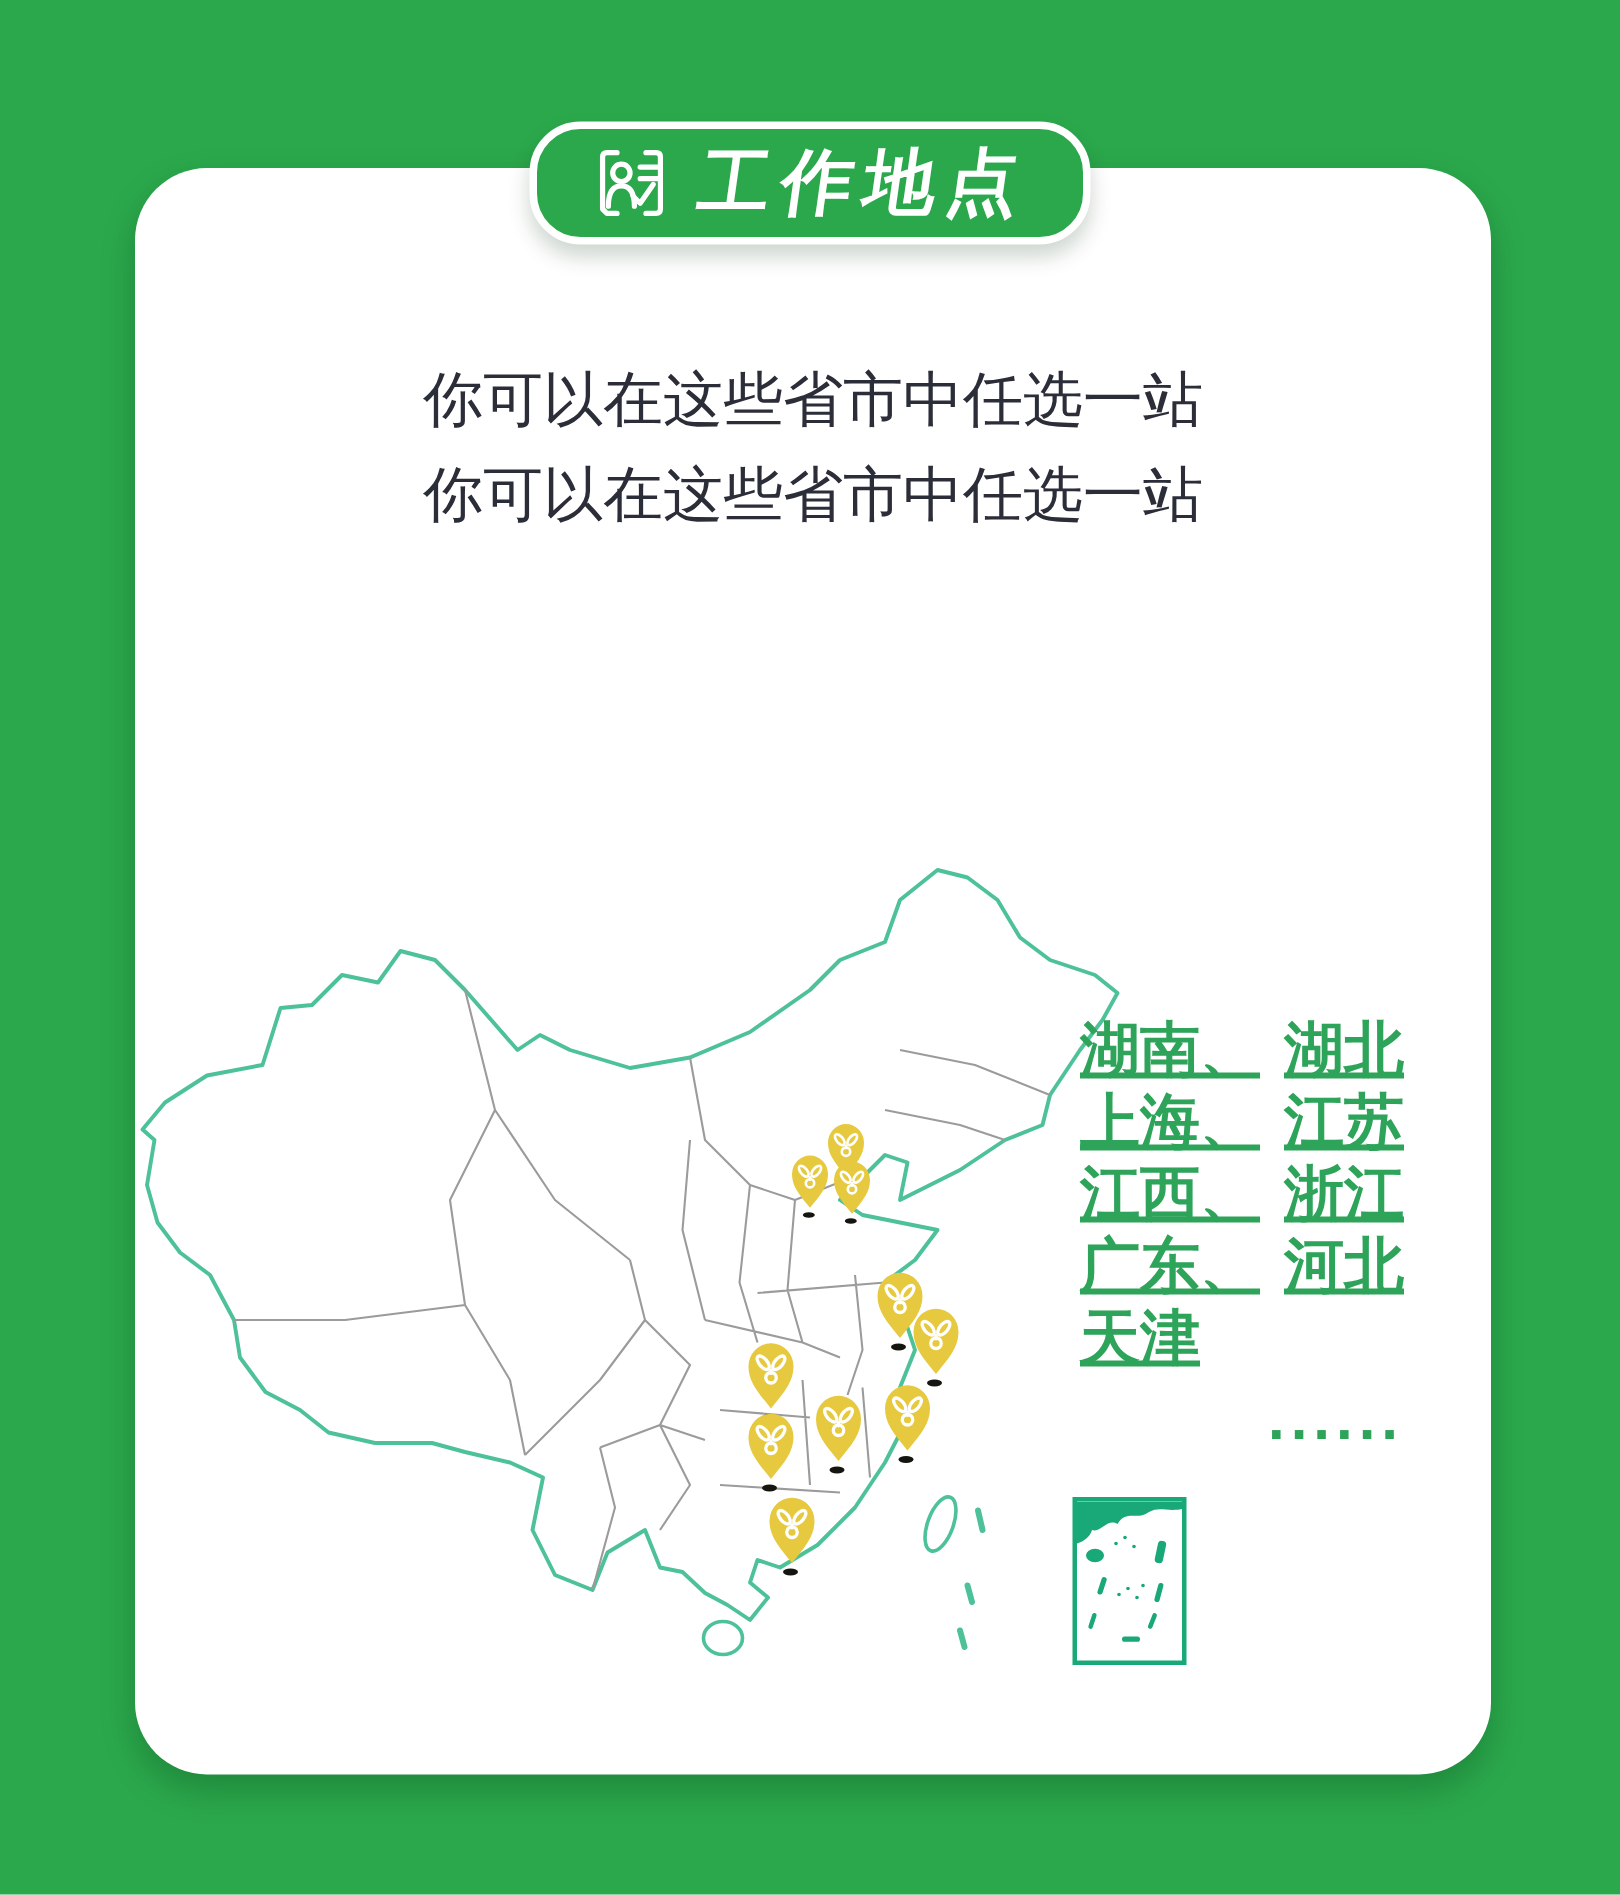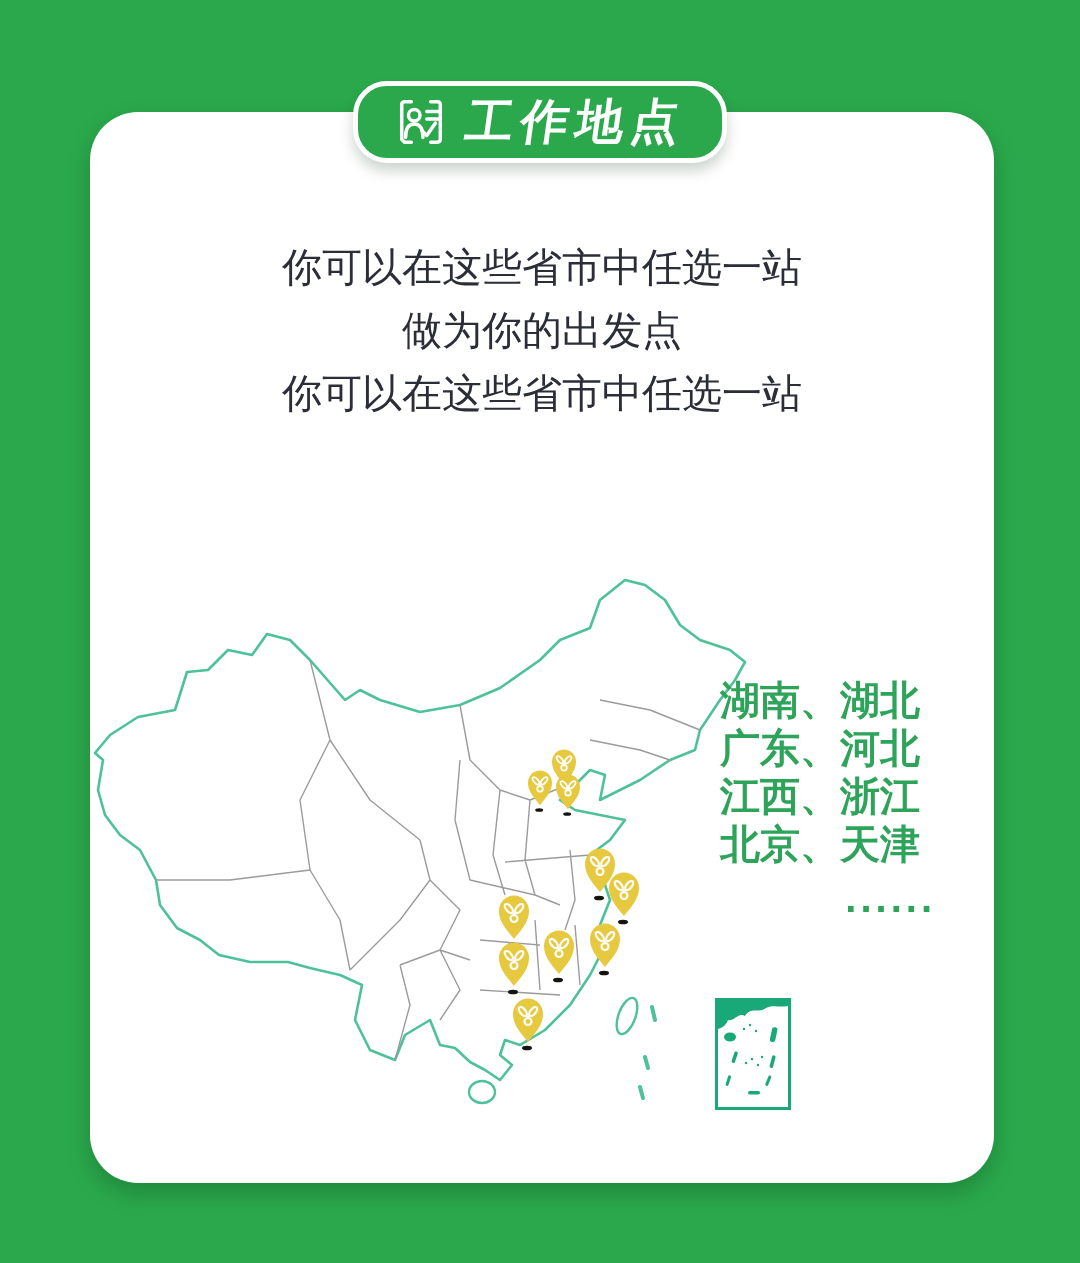--- a/index.html
+++ b/index.html
@@ -11,21 +11,21 @@
          background:#2BA84C;border:5px solid #ffffff;border-radius:34px;
          display:flex;align-items:center;gap:18px;padding:0 36px;z-index:6;
          box-shadow:0 8px 14px rgba(0,45,12,.20);box-sizing:border-box;}
   .badge-label{color:#ffffff;font-size:48px;font-weight:900;letter-spacing:7px;
                transform:skewX(-8deg);white-space:nowrap;}
   .intro{position:absolute;left:90px;top:236px;width:904px;text-align:center;
          color:#2B2E38;font-size:40px;line-height:63px;font-weight:500;z-index:3;}
   .map-svg{position:absolute;left:88px;top:565px;z-index:2;}
   .loc-list{position:absolute;left:720px;top:676px;width:216px;z-index:4;
             color:#2EA45A;font-weight:800;font-size:40px;line-height:48px;}
-  .loc-row{display:flex;white-space:nowrap;}
+  .loc-row{display:flex;justify-content:space-between;white-space:nowrap;text-decoration:underline;}
   .loc-ellipsis{text-align:right;letter-spacing:4px;font-weight:900;margin-top:6px;font-size:40px;}
   .inset{position:absolute;left:715px;top:998px;width:76px;height:112px;background:#ffffff;
          border:3px solid #19A878;box-sizing:border-box;z-index:4;}
 </style>
 </head>
 <body>
 
 <div class="canvas">
 
   <div class="card"></div>
@@ -40,21 +40,20 @@
         <path d="M34,17 H46"></path>
         <path d="M34,25 H46"></path>
         <path d="M29,37 L34,42 L43,29"></path>
       </g>
     </svg>
     <span class="badge-label">工作地点</span>
   </div>
 
   <div class="intro">
     <div>你可以在这些省市中任选一站</div>
-    <div>做为你的出发点</div>
     <div>你可以在这些省市中任选一站</div>
   </div>
 
   <svg class="map-svg" width="672" height="575" viewBox="0 0 672 575">
 
     <path fill="#ffffff" stroke-width="2.6" stroke-linejoin="round" d="M10,225 L15,195 L7,188 L22,170 L50,152 L87,145 L99,107 L120,105 L140,85 L164,90 L179,69
          L202,75 L222,95 L257,135 L272,125 L292,135 L332,147 L372,140 L412,123 L452,95 L472,75
          L502,63 L512,35 L537,15 L557,20 L577,35 L592,60 L612,75 L642,85 L657,97 L647,115
          L632,135 L612,165 L607,185 L582,195 L552,215 L532,225 L512,235 L517,210 L502,205
          L487,220 L472,235 L487,245 L512,250 L537,255 L522,275 L502,290 L512,305 L522,335
@@ -180,29 +179,32 @@
         </g>
       </g>
   </svg>
 
   <div class="loc-list">
     <div class="loc-row">
       <span>湖南、</span>
       <span>湖北</span>
     </div>
     <div class="loc-row">
+      <span>上海、</span>
+      <span>江苏</span>
+    </div>
+    <div class="loc-row">
+      <span>江西、</span>
+      <span>浙江</span>
+    </div>
+    <div class="loc-row">
       <span>广东、</span>
       <span>河北</span>
     </div>
     <div class="loc-row">
-      <span>江西、</span>
-      <span>浙江</span>
-    </div>
-    <div class="loc-row">
-      <span>北京、</span>
       <span>天津</span>
     </div>
     <div class="loc-ellipsis">......</div>
   </div>
 
   <div class="inset">
     <svg width="70" height="106" viewBox="0 0 70 106">
       <g fill="#19A878">
         <path d="M0,0 H70 V5 C60,7 55,3 48,7 C40,13 33,5 27,15 C20,11 16,21 10,19 C8,26 0,28 0,28 Z"></path>
         <ellipse cx="12" cy="36" rx="6" ry="4.5"></ellipse>

